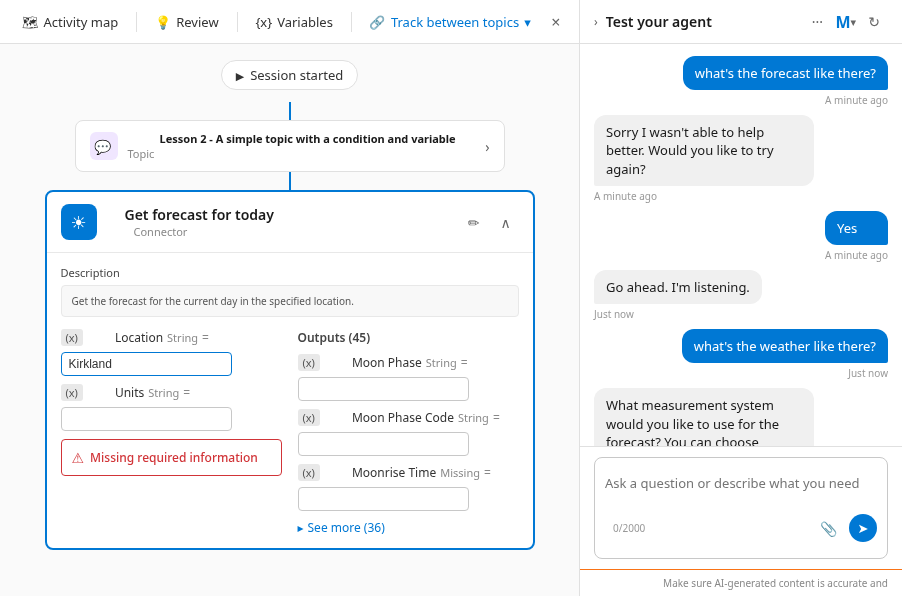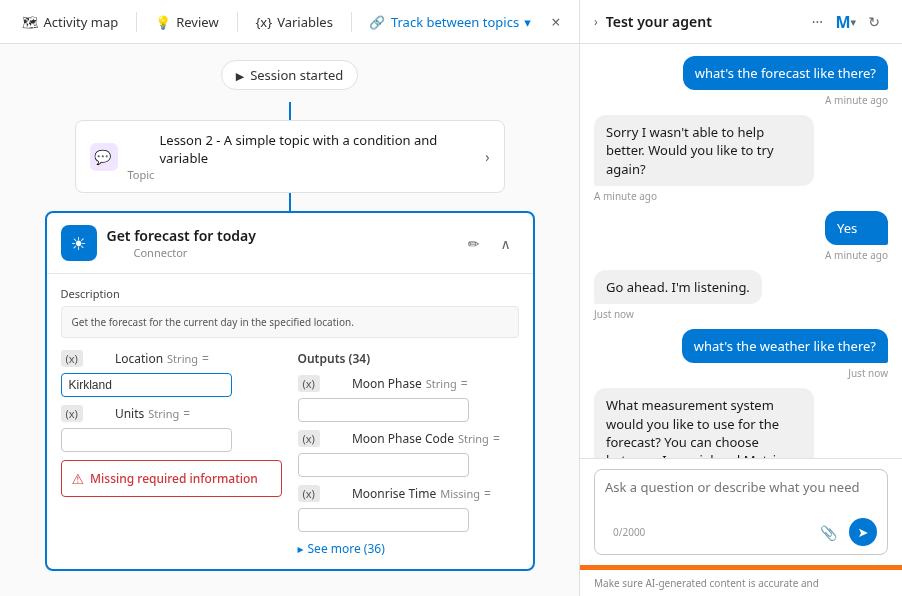--- a/index.html
+++ b/index.html
@@ -18,30 +18,30 @@
     
     .canvas { flex: 1; overflow: hidden; position: relative; display: flex; flex-direction: column; align-items: center; padding-top: 16px; }
 
     
     .session-started { display: flex; align-items: center; gap: 6px; padding: 5px 14px; background: #fff; border: 1px solid #e0e0e0; border-radius: 16px; font-size: 13px; color: #333; margin-bottom: 12px; }
 
     
     .topic-block { background: #fff; border: 1px solid #e0e0e0; border-radius: 8px; padding: 10px 14px; display: flex; align-items: center; gap: 10px; width: 430px; cursor: pointer; margin-bottom: 0; }
     .topic-icon { width: 28px; height: 28px; background: #f0e6ff; border-radius: 6px; display: flex; align-items: center; justify-content: center; color: #8B5CF6; font-size: 14px; flex-shrink: 0; }
     .topic-text { flex: 1; }
-    .topic-title { font-size: 13px; font-weight: 400; color: #1a1a1a; padding-left: 32px; }
+    .topic-title { font-size: 11px; font-weight: 700; color: #1a1a1a; padding-left: 32px; }
     .topic-subtitle { font-size: 11px; color: #888; }
     .topic-chevron { color: #666; font-size: 14px; }
 
     
     .connector-card { background: #fff; border: 2px solid #0078d4; border-radius: 8px; width: 490px; margin-top: 0; }
     .connector-header { display: flex; align-items: center; padding: 12px 14px; gap: 10px; border-bottom: 1px solid #e8e8e8; }
     .connector-icon { width: 36px; height: 36px; background: #0078d4; border-radius: 8px; display: flex; align-items: center; justify-content: center; color: #fff; font-size: 18px; flex-shrink: 0; }
     .connector-title-area { flex: 1; }
-    .connector-title { font-size: 14px; font-weight: 600; color: #1a1a1a; }
+    .connector-title { font-size: 14px; font-weight: 600; color: #1a1a1a; margin-left: 18px; }
     .connector-type { font-size: 11px; color: #888; margin-left: 27px; }
     .connector-actions { display: flex; gap: 6px; align-items: center; }
     .action-btn { width: 26px; height: 26px; display: flex; align-items: center; justify-content: center; border-radius: 4px; cursor: pointer; color: #666; font-size: 14px; }
 
     .connector-body { padding: 12px 14px; }
     .desc-label { font-size: 11px; font-weight: 400; color: #444; margin-bottom: 5px; }
     .desc-text { font-size: 10px; color: #555; background: #f8f8f8; border: 1px solid #e8e8e8; border-radius: 4px; padding: 8px 10px; margin-bottom: 12px; }
 
     .io-row { display: flex; gap: 16px; }
     .io-col { flex: 1; }
@@ -77,28 +77,28 @@
     .chat-msg.user { align-self: flex-end; }
     .chat-msg.bot { align-self: flex-start; }
     .bubble { padding: 8px 12px; border-radius: 12px; font-size: 13px; line-height: 1.4; }
     .bubble.user { background: #0078d4; color: #fff; border-bottom-right-radius: 2px; }
     .bubble.bot { background: #f0f0f0; color: #1a1a1a; border-bottom-left-radius: 2px; }
     .chat-time { font-size: 10px; color: #999; margin-top: 3px; }
     .chat-time.user { text-align: right; }
 
     
     .input-area { border-top: 1px solid #e0e0e0; padding: 10px 14px; }
-    .input-box { border: 1px solid #c8c8c8; border-radius: 8px; padding: 8px 10px; min-height: 60px; display: flex; flex-direction: column; }
+    .input-box { border: 1px solid #c8c8c8; border-radius: 8px; padding: 16px 10px; min-height: 60px; display: flex; flex-direction: column; }
     .input-field { border: none; outline: none; font-size: 13px; color: #999; resize: none; background: transparent; flex: 1; font-family: inherit; width: 100%; }
     .input-footer { display: flex; align-items: center; justify-content: space-between; margin-top: 4px; }
     .char-count { font-size: 10px; color: #999; margin-left: 8px; }
     .input-actions { display: flex; gap: 6px; align-items: center; }
     .send-btn { width: 28px; height: 28px; display: flex; align-items: center; justify-content: center; border-radius: 50%; background: #0078d4; color: #fff; cursor: pointer; font-size: 13px; }
     .attach-btn { width: 28px; height: 28px; display: flex; align-items: center; justify-content: center; border-radius: 4px; cursor: pointer; color: #666; font-size: 14px; }
-    .disclaimer { font-size: 10px; color: #888; padding: 6px 14px; text-align: left; border-top: 5px solid #f97316; }
+    .disclaimer { font-size: 10px; color: #888; padding: 6px 14px; text-align: right; border-top: 1px solid #f97316; }
 
     
     .v-line-container { display: flex; justify-content: center; width: 430px; }
     .v-line { width: 2px; height: 18px; background: #0078d4; }
   </style>
 </head>
 <body>
 
 <div class="left-panel">
 
@@ -192,21 +192,21 @@
             <input class="var-input" type="text" value="" style="">
 
             
             <div class="error-box" style="margin-top:8px;">
               <span class="error-icon">⚠</span>
               <span class="error-text">Missing required information</span>
             </div>
           </div>
 
           <div class="io-col">
-            <div class="io-header">Outputs (34)</div>
+            <div class="io-header">Outputs (45)</div>
 
             
             <div class="var-row">
               <span class="var-badge">(x)</span>
               <span class="var-name">Moon Phase</span>
               <span class="var-type">String</span>
               <span class="var-eq">=</span>
             </div>
             <input class="var-input" type="text" value="" style="">
 

